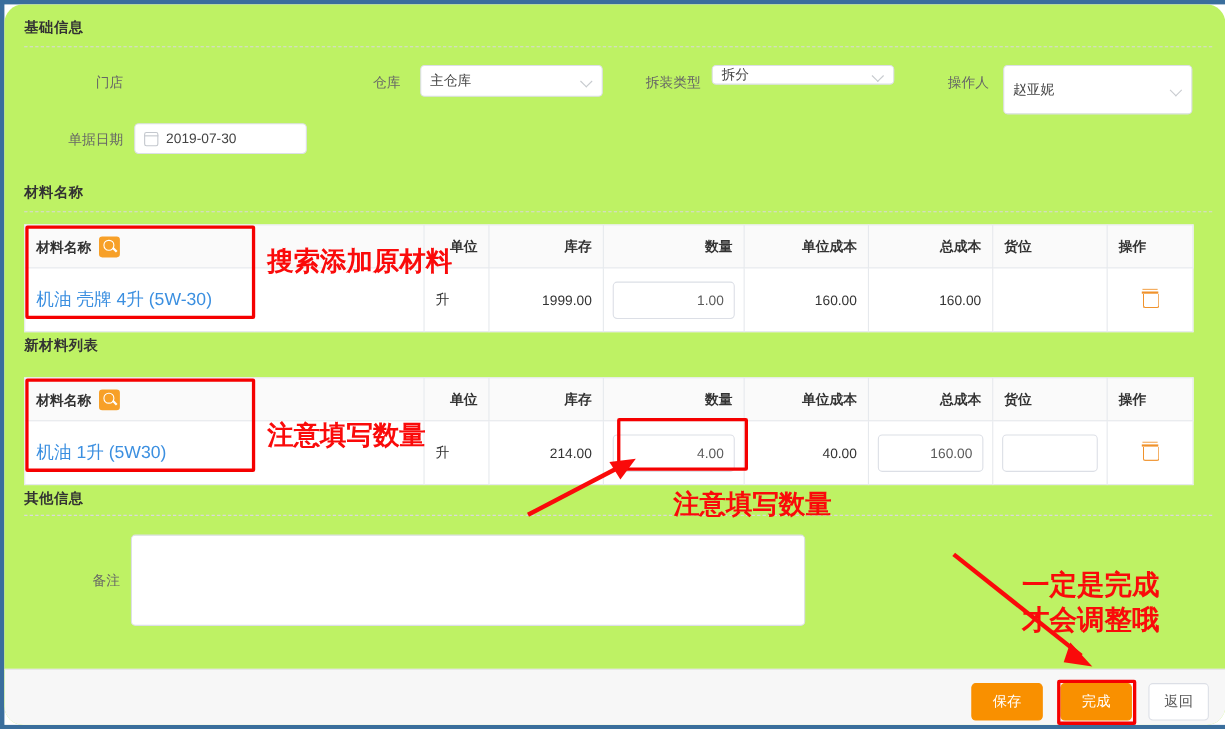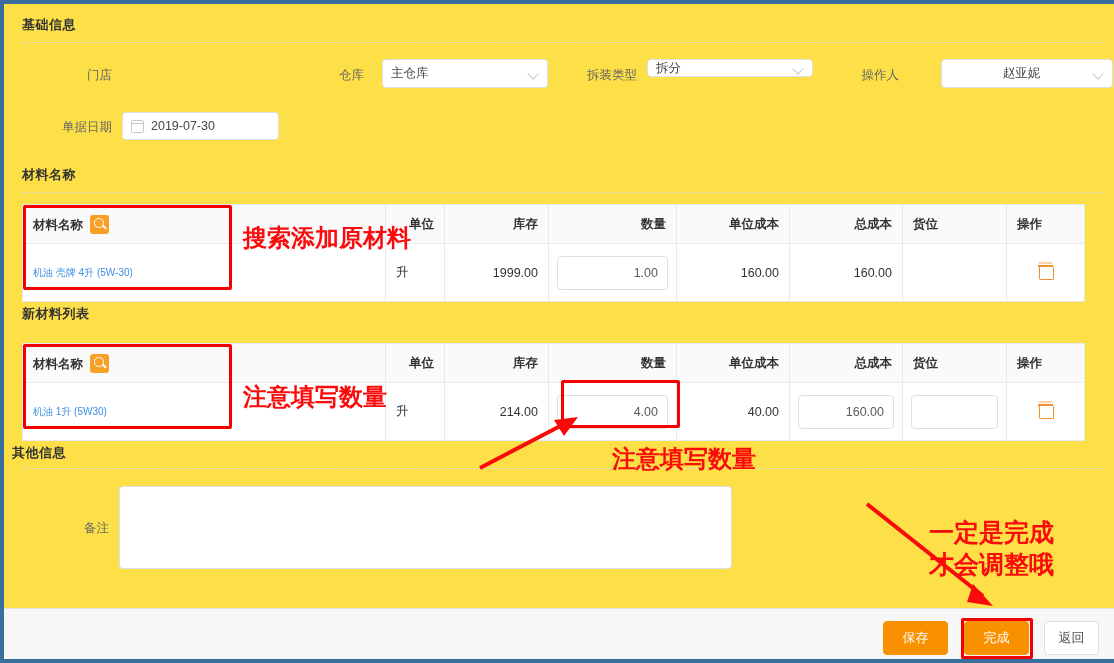--- a/index.html
+++ b/index.html
@@ -13,22 +13,23 @@
     position: relative;
     width: 1114px; height: 663px;
     background: #ffffff;
     border-top: 4px solid #3a6e9c;
     border-left: 4px solid #3a6e9c;
     border-bottom: 4px solid #3a6e9c;
   }
   .canvas {
     position: relative;
     width: 1110px; height: 655px;
-    background: #fde047;
+    background: #bef264;
     overflow: hidden;
+    border-radius: 17px;
   }
 
   
   .section-title {
     position: absolute;
     font-size: 13px;
     font-weight: bold;
     color: #333;
     letter-spacing: .5px;
   }
@@ -104,21 +105,21 @@
     height: 39px;
     background: #fafafa;
     font-weight: bold;
     color: #333;
   }
   .tbl td { height: 58px; }
   .th-left { text-align: left; }
   .th-right { text-align: right; }
   .cell-right { text-align: right; color: #5a5a5a; }
   .cell-left { text-align: left; }
-  .link-txt { color: #3b8fe0; font-size: 10px; margin-top: 44px; }
+  .link-txt { color: #3b8fe0; font-size: 16px; margin-top: 44px; }
 
   .search-ico {
     display: inline-block;
     width: 19px; height: 19px;
     background: #f7a028;
     border-radius: 3px;
     position: relative;
     vertical-align: -5px;
     margin-left: 7px;
   }
@@ -242,21 +243,21 @@
     <span class="caret"></span>
   </div>
 
   <div class="field-label" style="left:565px; top:63px; width:68px;">拆装类型</div>
   <div class="select-box" style="left:643px; top:55px; width:166px; height:18px;">
     <span class="val">拆分</span>
     <span class="caret"></span>
   </div>
 
   <div class="field-label" style="left:845px; top:63px; width:50px;">操作人</div>
-  <div class="select-box" style="left:937px; top:55px; width:172px; height:29px;text-align:center;">
+  <div class="select-box" style="left:908px; top:55px; width:172px; height:45px;">
     <span class="val">赵亚妮</span>
     <span class="caret"></span>
   </div>
 
   <div class="field-label" style="left:40px; top:115px; width:68px;">单据日期</div>
   <div class="date-box" style="left:118px; top:108px; width:157px; height:28px;">
     <span class="cal-ico"></span>
     <span class="val">2019-07-30</span>
   </div>
 
@@ -342,21 +343,21 @@
           <input class="cell-input" value="160.00" style="">
         </td>
         <td class="cell-pad">
           <input class="cell-input" style="text-align: left;" value="">
         </td>
         <td class="trash-wrap"><span class="trash"></span></td>
       </tr>
     </tbody>
   </table>
 
-  <div class="section-title" style="left:8px; top:440px;">其他信息</div>
+  <div class="section-title" style="left:18px; top:440px;">其他信息</div>
   <div class="dotted-rule" style="left:18px; top:464px; width:1080px;"></div>
 
   <div class="ta-label" style="left:80px; top:516px;">备注</div>
   <textarea class="note-ta" style="left: 115px; top: 482px; width: 613px; height: 83px;"></textarea>
 
   <div class="footer" style="top:604px; height:51px;"></div>
   <button class="btn btn-orange" style="left:879px; top:617px; width:65px; height:34px;">保存</button>
   <button class="btn btn-orange" style="left:960px; top:617px; width:65px; height:34px;">完成</button>
   <button class="btn btn-white" style="left:1040px; top:617px; width:55px; height:34px;">返回</button>
 

